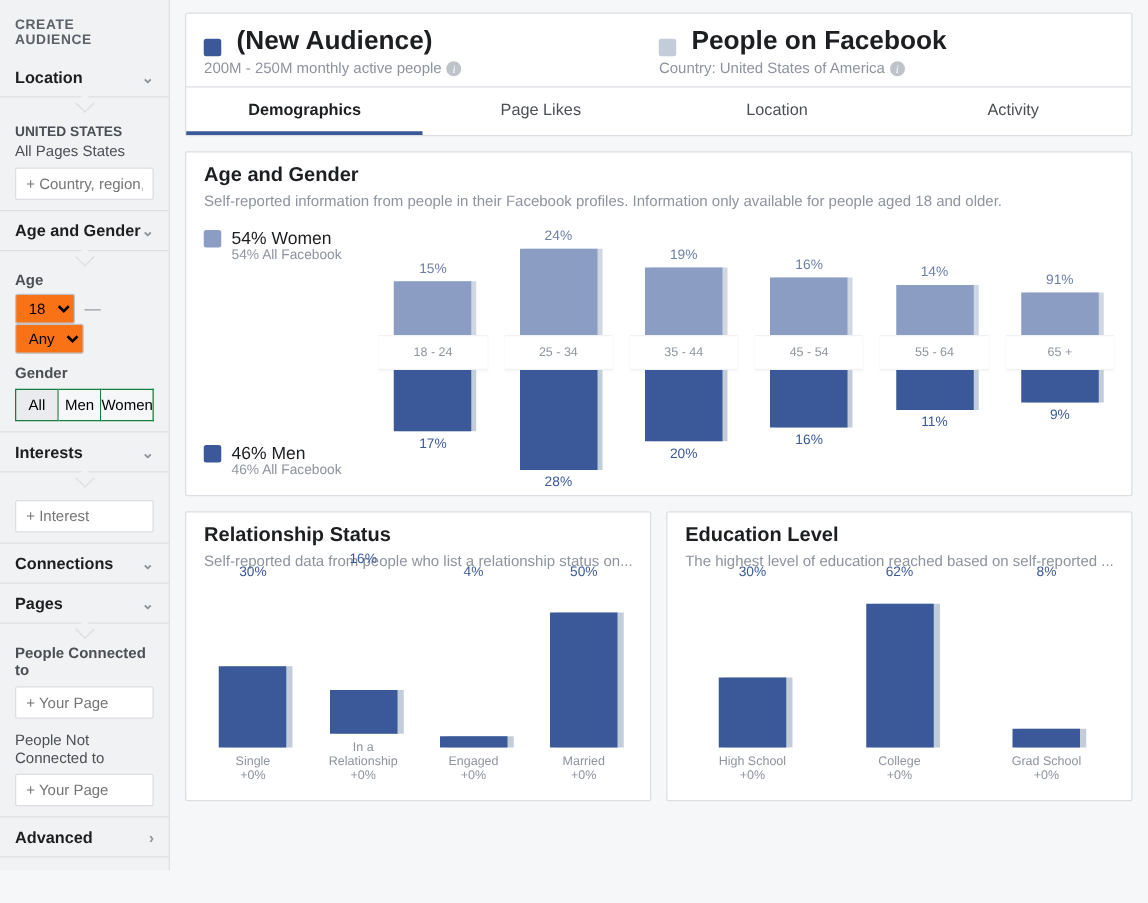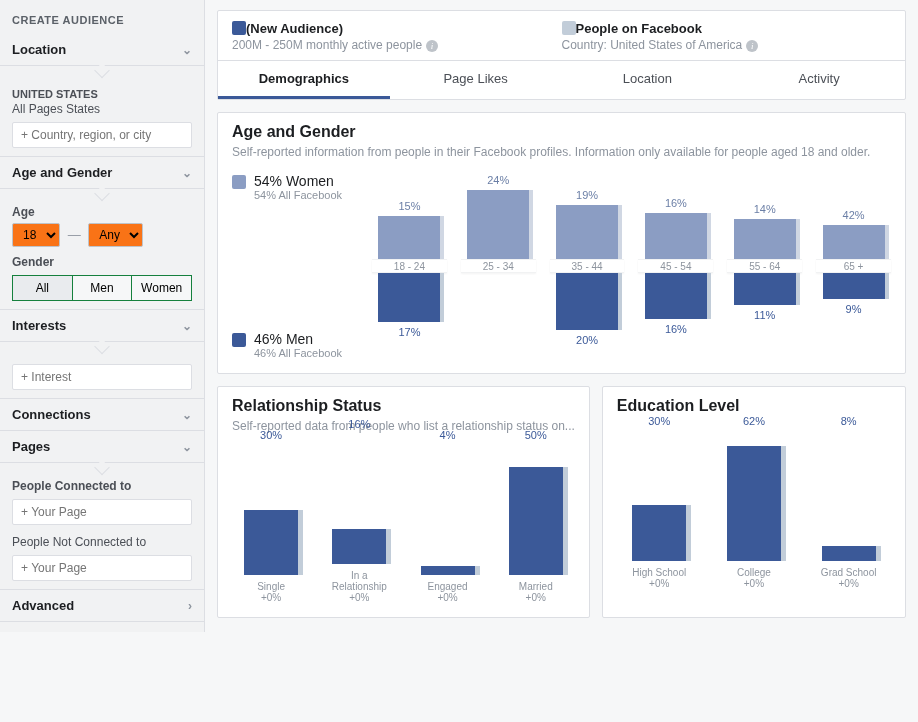--- a/index.html
+++ b/index.html
@@ -18,42 +18,42 @@
 .seg{display:flex;margin-top:6px}
 .seg button{flex:1;border:1px solid #15803d;background:#f6f7f8;padding:5px 0;font-size:12px;cursor:pointer}
 .seg button.act{background:#e9ebee}
 .seg button:not(:first-child){border-left:none}
 .notch{height:8px;position:relative}
 .notch::after{content:"";position:absolute;left:50%;top:-1px;width:10px;height:10px;border-right:1px solid #dcdee3;border-bottom:1px solid #dcdee3;background:#f1f2f3;transform:translateX(-50%) rotate(45deg)}
 .main{flex:1;padding:10px 12px}
 .hdr{background:#fff;border:1px solid #dcdee3;border-radius:2px}
 .hdr-top{display:flex;padding:10px 14px 8px}
 .hcol{flex:1}
-.ht{font-size:13px;font-weight:700;display:flex;align-items:flex-start;gap:0}
+.ht{font-size:21px;font-weight:700;display:flex;align-items:flex-end;gap:12px}
 .sw{width:14px;height:14px;display:inline-block;border-radius:2px}
 .sw.dk{background:#3b5998}
 .sw.lt{background:#c2cdd9}
 .hs{font-size:12px;color:#8d949e;margin-top:2px}
 .info{display:inline-block;width:12px;height:12px;border-radius:50%;background:#bec3c9;color:#fff;font-size:9px;text-align:center;line-height:12px;font-style:italic;font-family:serif;margin-left:4px}
 .tabs{display:flex;border-top:1px solid #dcdee3}
 .tab{flex:1;text-align:center;padding:10px 0;font-size:13px;color:#4b4f56;cursor:pointer;border-bottom:3px solid transparent}
 .tab.act{font-weight:700;color:#1c1e21;border-bottom-color:#3b5998}
 .card{background:#fff;border:1px solid #dcdee3;border-radius:2px;margin-top:12px;padding:10px 14px 14px}
 .ct{font-size:16px;font-weight:700;margin-bottom:4px}
 .cs{font-size:12px;color:#8d949e;white-space:nowrap;overflow:hidden;text-overflow:ellipsis}
 .ag{display:flex;margin-top:14px}
 .agl{width:140px;font-size:12px;display:flex;flex-direction:column;justify-content:space-between;gap:40px}
 .aglr{display:flex;align-items:flex-start;gap:8px}
 .agl .pct{font-size:14px;font-weight:400}
 .agl .sub{font-size:11px;color:#8d949e}
 .agc{flex:1;display:flex;gap:14px}
 .agcol{flex:1;display:flex;flex-direction:column;align-items:stretch}
 .agtop{height:86px;display:flex;align-items:flex-end;justify-content:center;position:relative}
 .agbot{height:86px;display:flex;align-items:flex-start;justify-content:center;position:relative}
-.agmid{height:14px;background:#fff;border-top:1px solid #f1f2f3;border-bottom:1px solid #f1f2f3;font-size:10px;color:#8d949e;display:flex;align-items:center;justify-content:center;box-shadow:0 1px 2px rgba(0,0,0,.05)}
+.agmid{height:28px;background:#fff;border-top:1px solid #f1f2f3;border-bottom:1px solid #f1f2f3;font-size:10px;color:#8d949e;display:flex;align-items:center;justify-content:center;box-shadow:0 1px 2px rgba(0,0,0,.05)}
 .bw{position:relative;width:62px;display:flex;align-items:flex-end}
 .bw.bot{align-items:flex-start}
 .bg{width:100%;background:#c2cdd9;position:absolute;left:4px}
 .fg{width:100%;background:#3b5998;position:relative;z-index:1}
 .bw.women .fg{background:#8b9dc3}
 .bw.women .bg{background:#d0d7e3}
 .vlab{position:absolute;width:100%;text-align:center;font-size:11px;color:#3b5998}
 .agtop .vlab{top:-16px}
 .agbot .vlab{bottom:-16px}
 .bw.women .vlab{color:#6b7fa6}
@@ -209,20 +209,27 @@
             </div>
             <div class="agcol">
               <div class="agtop">
                 <div class="bw women">
                   <div class="vlab">24%</div>
                   <div class="bg" style="height:68.8px;bottom:0"></div>
                   <div class="fg" style="height:68.8px"></div>
                 </div>
               </div>
               <div class="agmid">25 - 34</div>
+              <div class="agbot">
+                <div class="bw bot">
+                  <div class="bg" style="height:80.26666666666667px;top:0"></div>
+                  <div class="fg" style="height:80.26666666666667px"></div>
+                  <div class="vlab">28%</div>
+                </div>
+              </div>
             </div>
             <div class="agcol">
               <div class="agtop">
                 <div class="bw women">
                   <div class="vlab">19%</div>
                   <div class="bg" style="height:54.46666666666666px;bottom:0"></div>
                   <div class="fg" style="height:54.46666666666666px"></div>
                 </div>
               </div>
               <div class="agmid">35 - 44</div>
@@ -264,21 +271,21 @@
                 <div class="bw bot">
                   <div class="bg" style="height:31.53333333333333px;top:0"></div>
                   <div class="fg" style="height:31.53333333333333px"></div>
                   <div class="vlab">11%</div>
                 </div>
               </div>
             </div>
             <div class="agcol">
               <div class="agtop">
                 <div class="bw women">
-                  <div class="vlab">42%</div>
+                  <div class="vlab">91%</div>
                   <div class="bg" style="height:34.4px;bottom:0"></div>
                   <div class="fg" style="height:34.4px"></div>
                 </div>
               </div>
               <div class="agmid">65 +</div>
               <div class="agbot">
                 <div class="bw bot">
                   <div class="bg" style="height:25.8px;top:0"></div>
                   <div class="fg" style="height:25.8px"></div>
                   <div class="vlab">9%</div>
@@ -327,20 +334,21 @@
                 <div class="bg" style="height:108.33333333333334px;bottom:0"></div>
                 <div class="fg" style="height:108.33333333333334px"></div>
               </div>
               <div class="bcl">Married</div>
               <div class="bcl2">+0%</div>
             </div>
           </div>
       </div>
       <div class="card">
         <div class="ct">Education Level</div>
+        <div class="cs">The highest level of education reached based on self-reported ...</div>
         <div class="bch" id="edu">
             <div class="bc">
               <div class="bcw">
                 <div class="vlab">30%</div>
                 <div class="bg" style="height:55.71428571428571px;bottom:0"></div>
                 <div class="fg" style="height:55.71428571428571px"></div>
               </div>
               <div class="bcl">High School</div>
               <div class="bcl2">+0%</div>
             </div>

